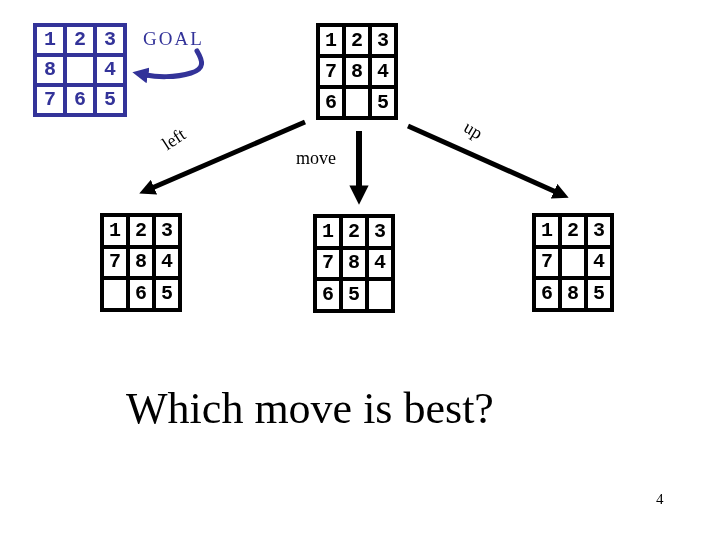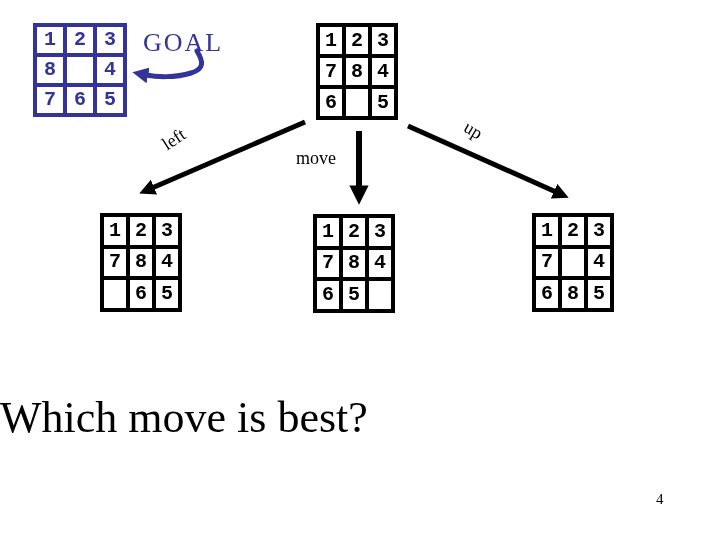--- a/index.html
+++ b/index.html
@@ -20,28 +20,28 @@
   .black-frame .cell { color:#000000; }
   .blue-frame  .cell { color:#333399; }
 
   #goal-puzzle    { left:33px;  top:23px;  width:94px; height:94px; }
   #current-puzzle { left:316px; top:23px;  width:82px; height:97px; }
   #left-puzzle    { left:100px; top:213px; width:82px; height:99px; }
   #right-puzzle   { left:313px; top:214px; width:82px; height:99px; }
   #up-puzzle      { left:532px; top:213px; width:82px; height:99px; }
 
   .goal-label { position:absolute; left:143px; top:28px; color:#333399;
-                font-size:26px; letter-spacing:2px; }
+                font-size:19px; letter-spacing:2px; }
 
   .move-label { position:absolute; color:#000000; font-size:18px; }
   #label-left  { left:162px; top:129px; transform:rotate(-33deg); }
   #label-right { left:296px; top:148px; }
   #label-up    { left:464px; top:120px; transform:rotate(31deg); }
 
-  .question { position:absolute; left:0; top:392px; width:620px; 
+  .question { position:absolute; left:0; top:383px; width:620px; text-align:center;
               color:#000000; font-size:44px; }
 
   .page-number { position:absolute; left:656px; top:491px; color:#000000; font-size:15px; }
 
   svg.arrows { position:absolute; left:0; top:0; pointer-events:none; }
 </style>
 </head>
 <body>
 
 <div class="slide">

